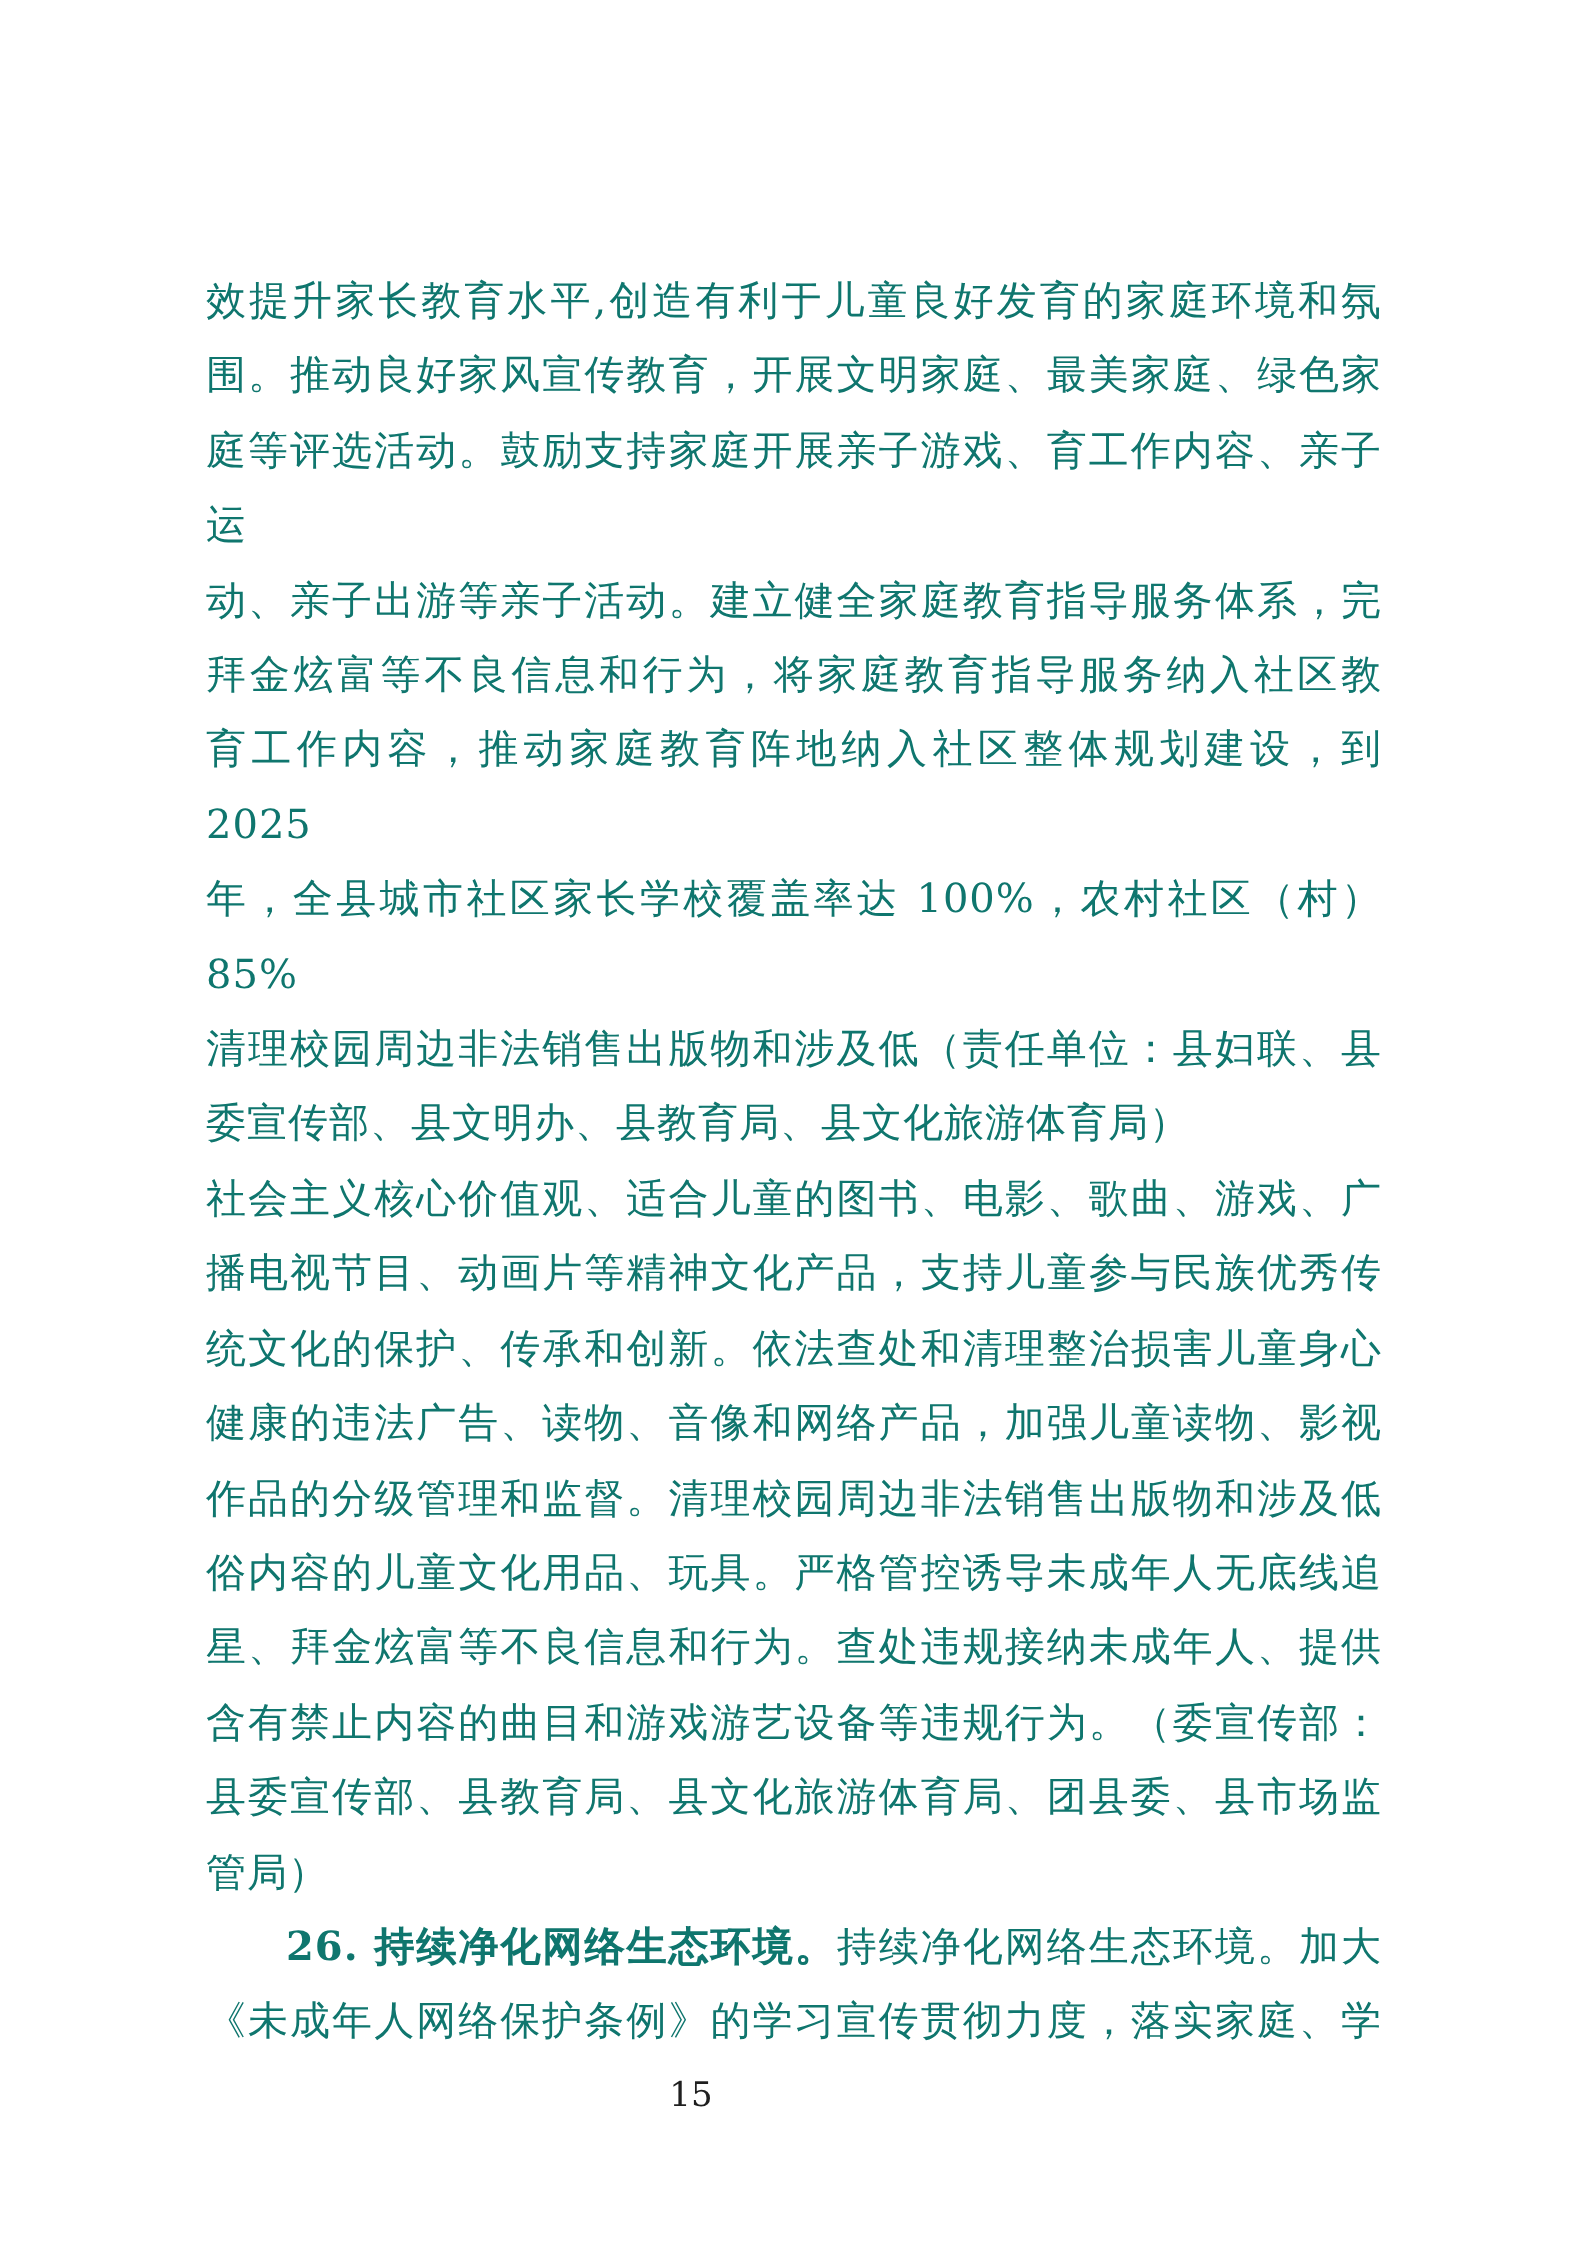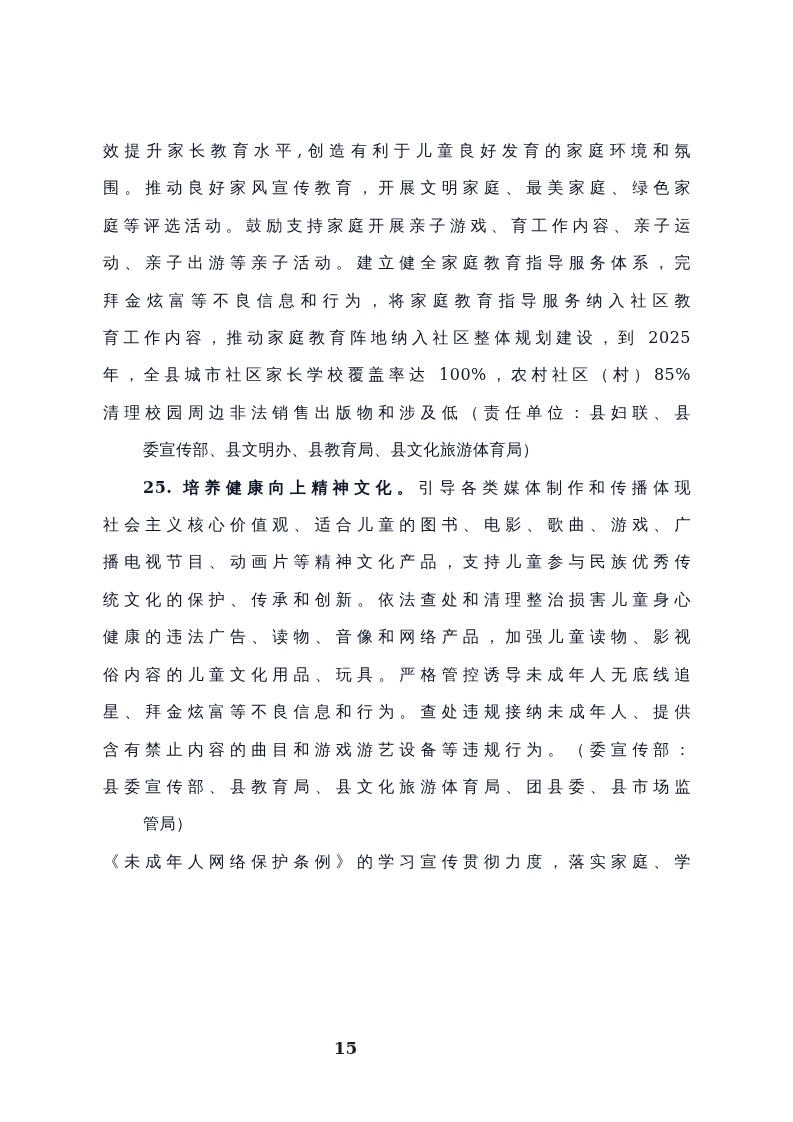--- a/index.html
+++ b/index.html
@@ -19,78 +19,77 @@
     left: 0; top: 0;
     width: 793px;
     height: 1122px;
     background: #ffffff;
   }
   .content {
     position: absolute;
     left: 103px;
     top: 132px;
     width: 588px;
-    font-size: 16px;
+    font-size: 20px;
     line-height: 37.4px;
-    color: #0f172a;
+    color: #0f766e;
     letter-spacing: 0.5px;
   }
   .paragraph { margin: 0; }
   .line {
     text-align: justify;
     text-align-last: justify;
     text-justify: inter-character;
   }
   .line.lastline {
     text-align: left;
     text-align-last: left;
-    margin-left: 40px;
   }
   .line.indent {
     padding-left: 40px;
   }
   .seg { font-weight: normal; }
   .seg.bold { font-weight: 700; }
   .footer {
     position: absolute;
     left: 0;
     top: 1038px;
     width: 691px;
     text-align: center;
     font-size: 17px;
     color: #1f1f1f;
-    font-weight: bold;
   }
 </style>
 </head>
 <body>
 
 <div class="page">
   <div class="content">
       <div class="paragraph">
         <div class="line"><span class="seg">效提升家长教育水平,创造有利于儿童良好发育的家庭环境和氛</span></div>
         <div class="line"><span class="seg">围。推动良好家风宣传教育，开展文明家庭、最美家庭、绿色家</span></div>
         <div class="line"><span class="seg">庭等评选活动。鼓励支持家庭开展亲子游戏、育工作内容、亲子运</span></div>
         <div class="line"><span class="seg">动、亲子出游等亲子活动。建立健全家庭教育指导服务体系，完</span></div>
         <div class="line"><span class="seg">拜金炫富等不良信息和行为，将家庭教育指导服务纳入社区教</span></div>
         <div class="line"><span class="seg">育工作内容，推动家庭教育阵地纳入社区整体规划建设，到 2025</span></div>
         <div class="line"><span class="seg">年，全县城市社区家长学校覆盖率达 100%，农村社区（村）85%</span></div>
         <div class="line"><span class="seg">清理校园周边非法销售出版物和涉及低（责任单位：县妇联、县</span></div>
         <div class="line lastline"><span class="seg">委宣传部、县文明办、县教育局、县文化旅游体育局）</span></div>
       </div>
       <div class="paragraph">
-        <div class="line indent"><span class="seg bold">25. 培养健康向上精神文化。</span><span class="seg">引导各类媒体制作和传播体现</span></div>
         <div class="line"><span class="seg">社会主义核心价值观、适合儿童的图书、电影、歌曲、游戏、广</span></div>
         <div class="line"><span class="seg">播电视节目、动画片等精神文化产品，支持儿童参与民族优秀传</span></div>
         <div class="line"><span class="seg">统文化的保护、传承和创新。依法查处和清理整治损害儿童身心</span></div>
         <div class="line"><span class="seg">健康的违法广告、读物、音像和网络产品，加强儿童读物、影视</span></div>
+        <div class="line"><span class="seg">作品的分级管理和监督。清理校园周边非法销售出版物和涉及低</span></div>
         <div class="line"><span class="seg">俗内容的儿童文化用品、玩具。严格管控诱导未成年人无底线追</span></div>
         <div class="line"><span class="seg">星、拜金炫富等不良信息和行为。查处违规接纳未成年人、提供</span></div>
         <div class="line"><span class="seg">含有禁止内容的曲目和游戏游艺设备等违规行为。（委宣传部：</span></div>
         <div class="line"><span class="seg">县委宣传部、县教育局、县文化旅游体育局、团县委、县市场监</span></div>
         <div class="line lastline"><span class="seg">管局）</span></div>
       </div>
       <div class="paragraph">
+        <div class="line indent"><span class="seg bold">26. 持续净化网络生态环境。</span><span class="seg">持续净化网络生态环境。加大</span></div>
         <div class="line"><span class="seg">《未成年人网络保护条例》的学习宣传贯彻力度，落实家庭、学</span></div>
       </div>
     </div>
   <div class="footer">15</div>
 </div>
 
 </body></html>

